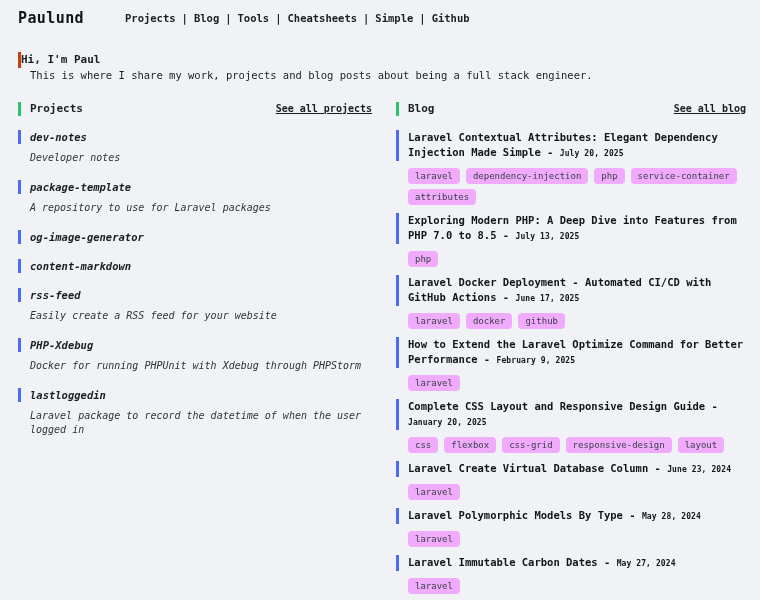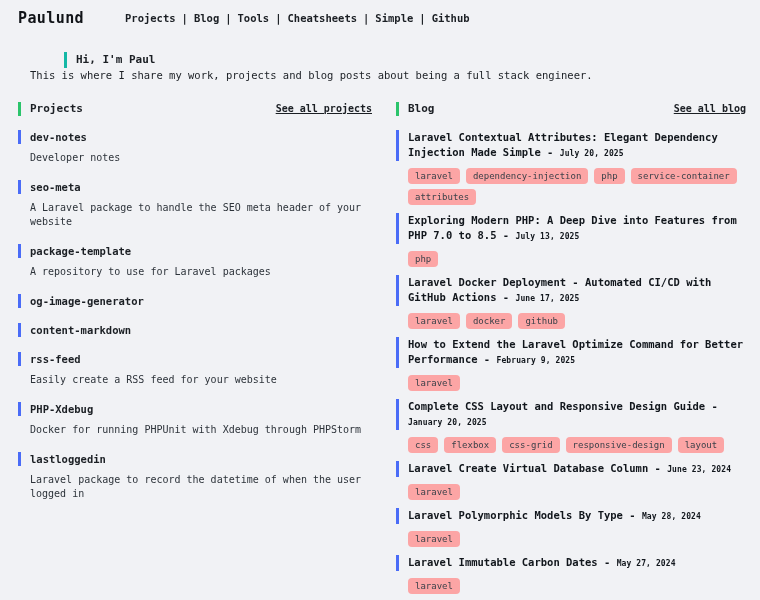--- a/index.html
+++ b/index.html
@@ -46,25 +46,23 @@
     color: #1b1f24;
     padding: 0 5px;
     font-weight: bold;
   }
 
   
   .hero { padding: 10px 18px 0 18px; }
   .hero-title {
     font-size: 11px;
     font-weight: bold;
-    border-left: 3px solid #14b8a6;
-    padding-left: 9px;
+    border-left: 3px solid #c2410c;
     line-height: 16px;
     margin-top: 6px;
-    margin-left: 46px;
   }
   .hero-sub {
     font-size: 10.5px;
     color: #1b1f24;
     padding-left: 12px;
     line-height: 15px;
   }
 
   
   .columns {
@@ -91,21 +89,21 @@
   }
   .see-all {
     font-size: 10px;
     font-weight: bold;
     color: #1b1f24;
     text-decoration: underline;
     white-space: nowrap;
   }
 
   
-  .project-item { margin-bottom: 15px; }
+  .project-item { margin-bottom: 15px; font-style: italic; }
   .project-name {
     font-size: 10.5px;
     font-weight: bold;
     border-left: 3px solid #4a6cf7;
     padding-left: 9px;
     line-height: 14px;
   }
   .project-desc {
     font-size: 10px;
     color: #2d333a;
@@ -133,21 +131,21 @@
   .post-dash { font-weight: bold; }
   .tags {
     display: flex;
     flex-wrap: wrap;
     gap: 5px 6px;
     padding-left: 12px;
     margin-top: 7px;
     margin-bottom: 6px;
   }
   .tag {
-    background: #fca5a5;
+    background: #f0abfc;
     color: #3b4149;
     font-size: 9px;
     border-radius: 4px;
     padding: 2.5px 7px;
     line-height: 11px;
     white-space: nowrap;
   }
 </style>
 </head>
 <body>
@@ -180,24 +178,20 @@
     <div class="section-head">
       <h2 class="section-title">Projects</h2>
       <a href="#" class="see-all">See all projects</a>
     </div>
     <div id="projects-list">
         <div class="project-item">
           <div class="project-name">dev-notes</div>
           <div class="project-desc">Developer notes</div>
         </div>
         <div class="project-item">
-          <div class="project-name">seo-meta</div>
-          <div class="project-desc">A Laravel package to handle the SEO meta header of your website</div>
-        </div>
-        <div class="project-item">
           <div class="project-name">package-template</div>
           <div class="project-desc">A repository to use for Laravel packages</div>
         </div>
         <div class="project-item">
           <div class="project-name">og-image-generator</div>
         </div>
         <div class="project-item">
           <div class="project-name">content-markdown</div>
         </div>
         <div class="project-item">

